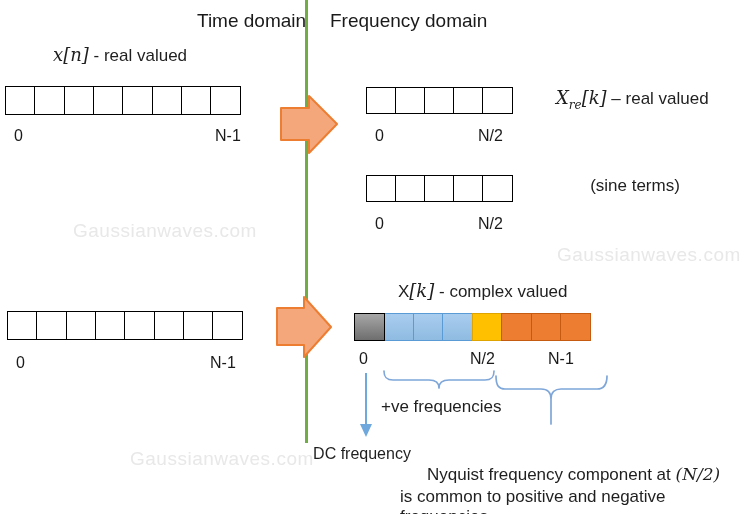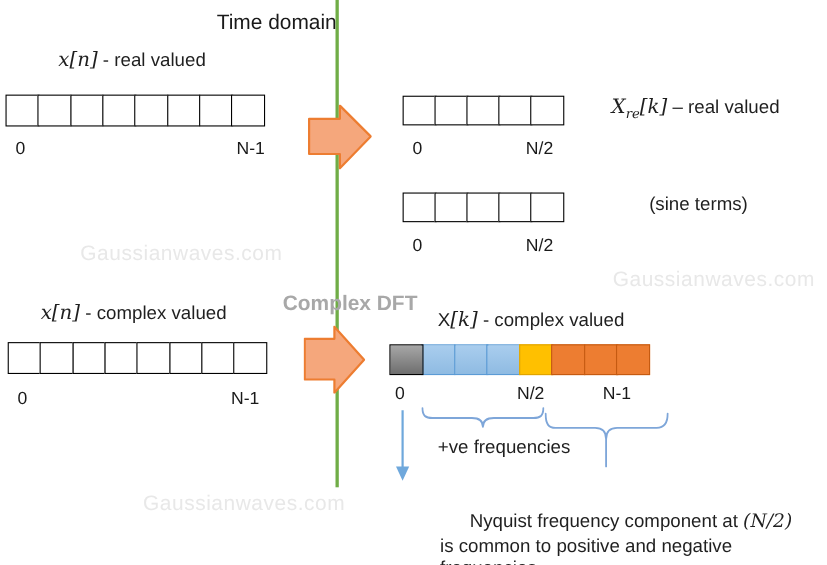--- a/index.html
+++ b/index.html
@@ -29,20 +29,21 @@
   .nyq{font-size:17px;}
   .watermark{font-size:19px;color:#e8e8e8;letter-spacing:0.5px;}
   .green-line{width:3px;background:#70ad47;}
 </style>
 </head>
 <body>
 
 <div id="canvas">
 
   <div class="abs title" style="left:197px;top:10px;">Time domain</div>
+  <div class="abs title" style="left:330px;top:10px;">Frequency domain</div>
 
   <div class="abs green-line" style="left:305px;top:0;height:443px;"></div>
 
   <div class="abs watermark" style="left:73px;top:220px;">Gaussianwaves.com</div>
   <div class="abs watermark" style="left:557px;top:244px;">Gaussianwaves.com</div>
   <div class="abs watermark" style="left:130px;top:448px;">Gaussianwaves.com</div>
 
   <div class="abs sig-label" style="left:53px;top:44px;">
     <span class="math">x[n]</span><span> - real valued</span>
   </div>
@@ -82,37 +83,33 @@
       <div class="cell white"></div>
       <div class="cell white"></div>
       <div class="cell white"></div>
     </div>
   <div class="abs idx" style="left:375px;top:215px;">0</div>
   <div class="abs idx" style="left:478px;top:215px;">N/2</div>
   <div class="abs out-label" style="left:556px;top:175px;width:158px;">
     <div class="terms">(sine terms)</div>
   </div>
 
-  <div class="abs sig-label" style="left:37px;top:274px;">
-    <span class="math">x[n]</span><span> - complex valued</span>
-  </div>
   <div class="abs cell-row" style="left:7px;top:311px;width:236px;height:29px;">
       <div class="cell white"></div>
       <div class="cell white"></div>
       <div class="cell white"></div>
       <div class="cell white"></div>
       <div class="cell white"></div>
       <div class="cell white"></div>
       <div class="cell white"></div>
       <div class="cell white"></div>
     </div>
   <div class="abs idx" style="left:16px;top:354px;">0</div>
   <div class="abs idx" style="left:210px;top:354px;">N-1</div>
 
-  <div class="abs dft-label" style="left:257px;top:266px;">Complex DFT</div>
   <svg class="abs" style="left:276px;top:296px;" width="56" height="62" viewBox="0 0 56 62">
     <polygon points="1,12 28,12 28,1 55,31 28,61 28,49 1,49" stroke-width="2" stroke-linejoin="round" fill="#F5A77C" stroke="#ED7D31"></polygon>
   </svg>
 
   <div class="abs sig-label" style="left:398px;top:280px;">
     <span>X</span><span class="math">[k]</span><span> - complex valued</span>
   </div>
   <div class="abs cell-row" style="left:354px;top:313px;width:237px;height:28px;">
       <div class="cell gray"></div>
       <div class="cell blue"></div>
@@ -127,27 +124,28 @@
   <div class="abs idx" style="left:470px;top:350px;">N/2</div>
   <div class="abs idx" style="left:548px;top:350px;">N-1</div>
 
   <svg class="abs" style="left:383px;top:369px;" width="112" height="22" viewBox="0 0 112 22">
     <path d="M1,2 C1,9 4,11 10,11 L46,11 C52,11 56,13 56,19 M56,19 C56,13 60,11 66,11 L102,11 C108,11 111,9 111,2" fill="none" stroke-width="1.7" stroke-linecap="round" stroke="#7EA6D9"></path>
   </svg>
   <svg class="abs" style="left:495px;top:374px;" width="113" height="53" viewBox="0 0 113 53">
     <path d="M1,2 C1,12 4,15 10,15 L46,15 C52,15 56,18 56,25 L56,50 M56,25 C56,18 60,15 66,15 L102,15 C108,15 112,12 112,2" fill="none" stroke-width="1.7" stroke-linecap="round" stroke="#7EA6D9"></path>
   </svg>
 
-  <div class="abs freq-label" style="left:398px;top:397px;">+ve frequencies</div>
+  <div class="abs freq-label" style="left:381px;top:397px;">+ve frequencies</div>
 
   <svg class="abs" style="left:358px;top:372px;" width="16" height="66" viewBox="0 0 16 66">
     <line x1="8" y1="1" x2="8" y2="53" stroke-width="2" stroke="#6FA8DC"></line>
     <polygon points="2,52 14,52 8,65" fill="#6FA8DC"></polygon>
   </svg>
   <div class="abs dc-text" style="left:306px;top:443px;width:112px;">
+    <div>DC frequency</div>
   </div>
 
   <div class="abs nyq" style="left:427px;top:464px;">
     <span>Nyquist frequency component  at </span><span class="math" style="font-size:17px;">(N/2)</span>
   </div>
   <div class="abs nyq" style="left:400px;top:487px;">is common to positive and negative frequencies</div>
 
 </div>
 
 </body></html>

